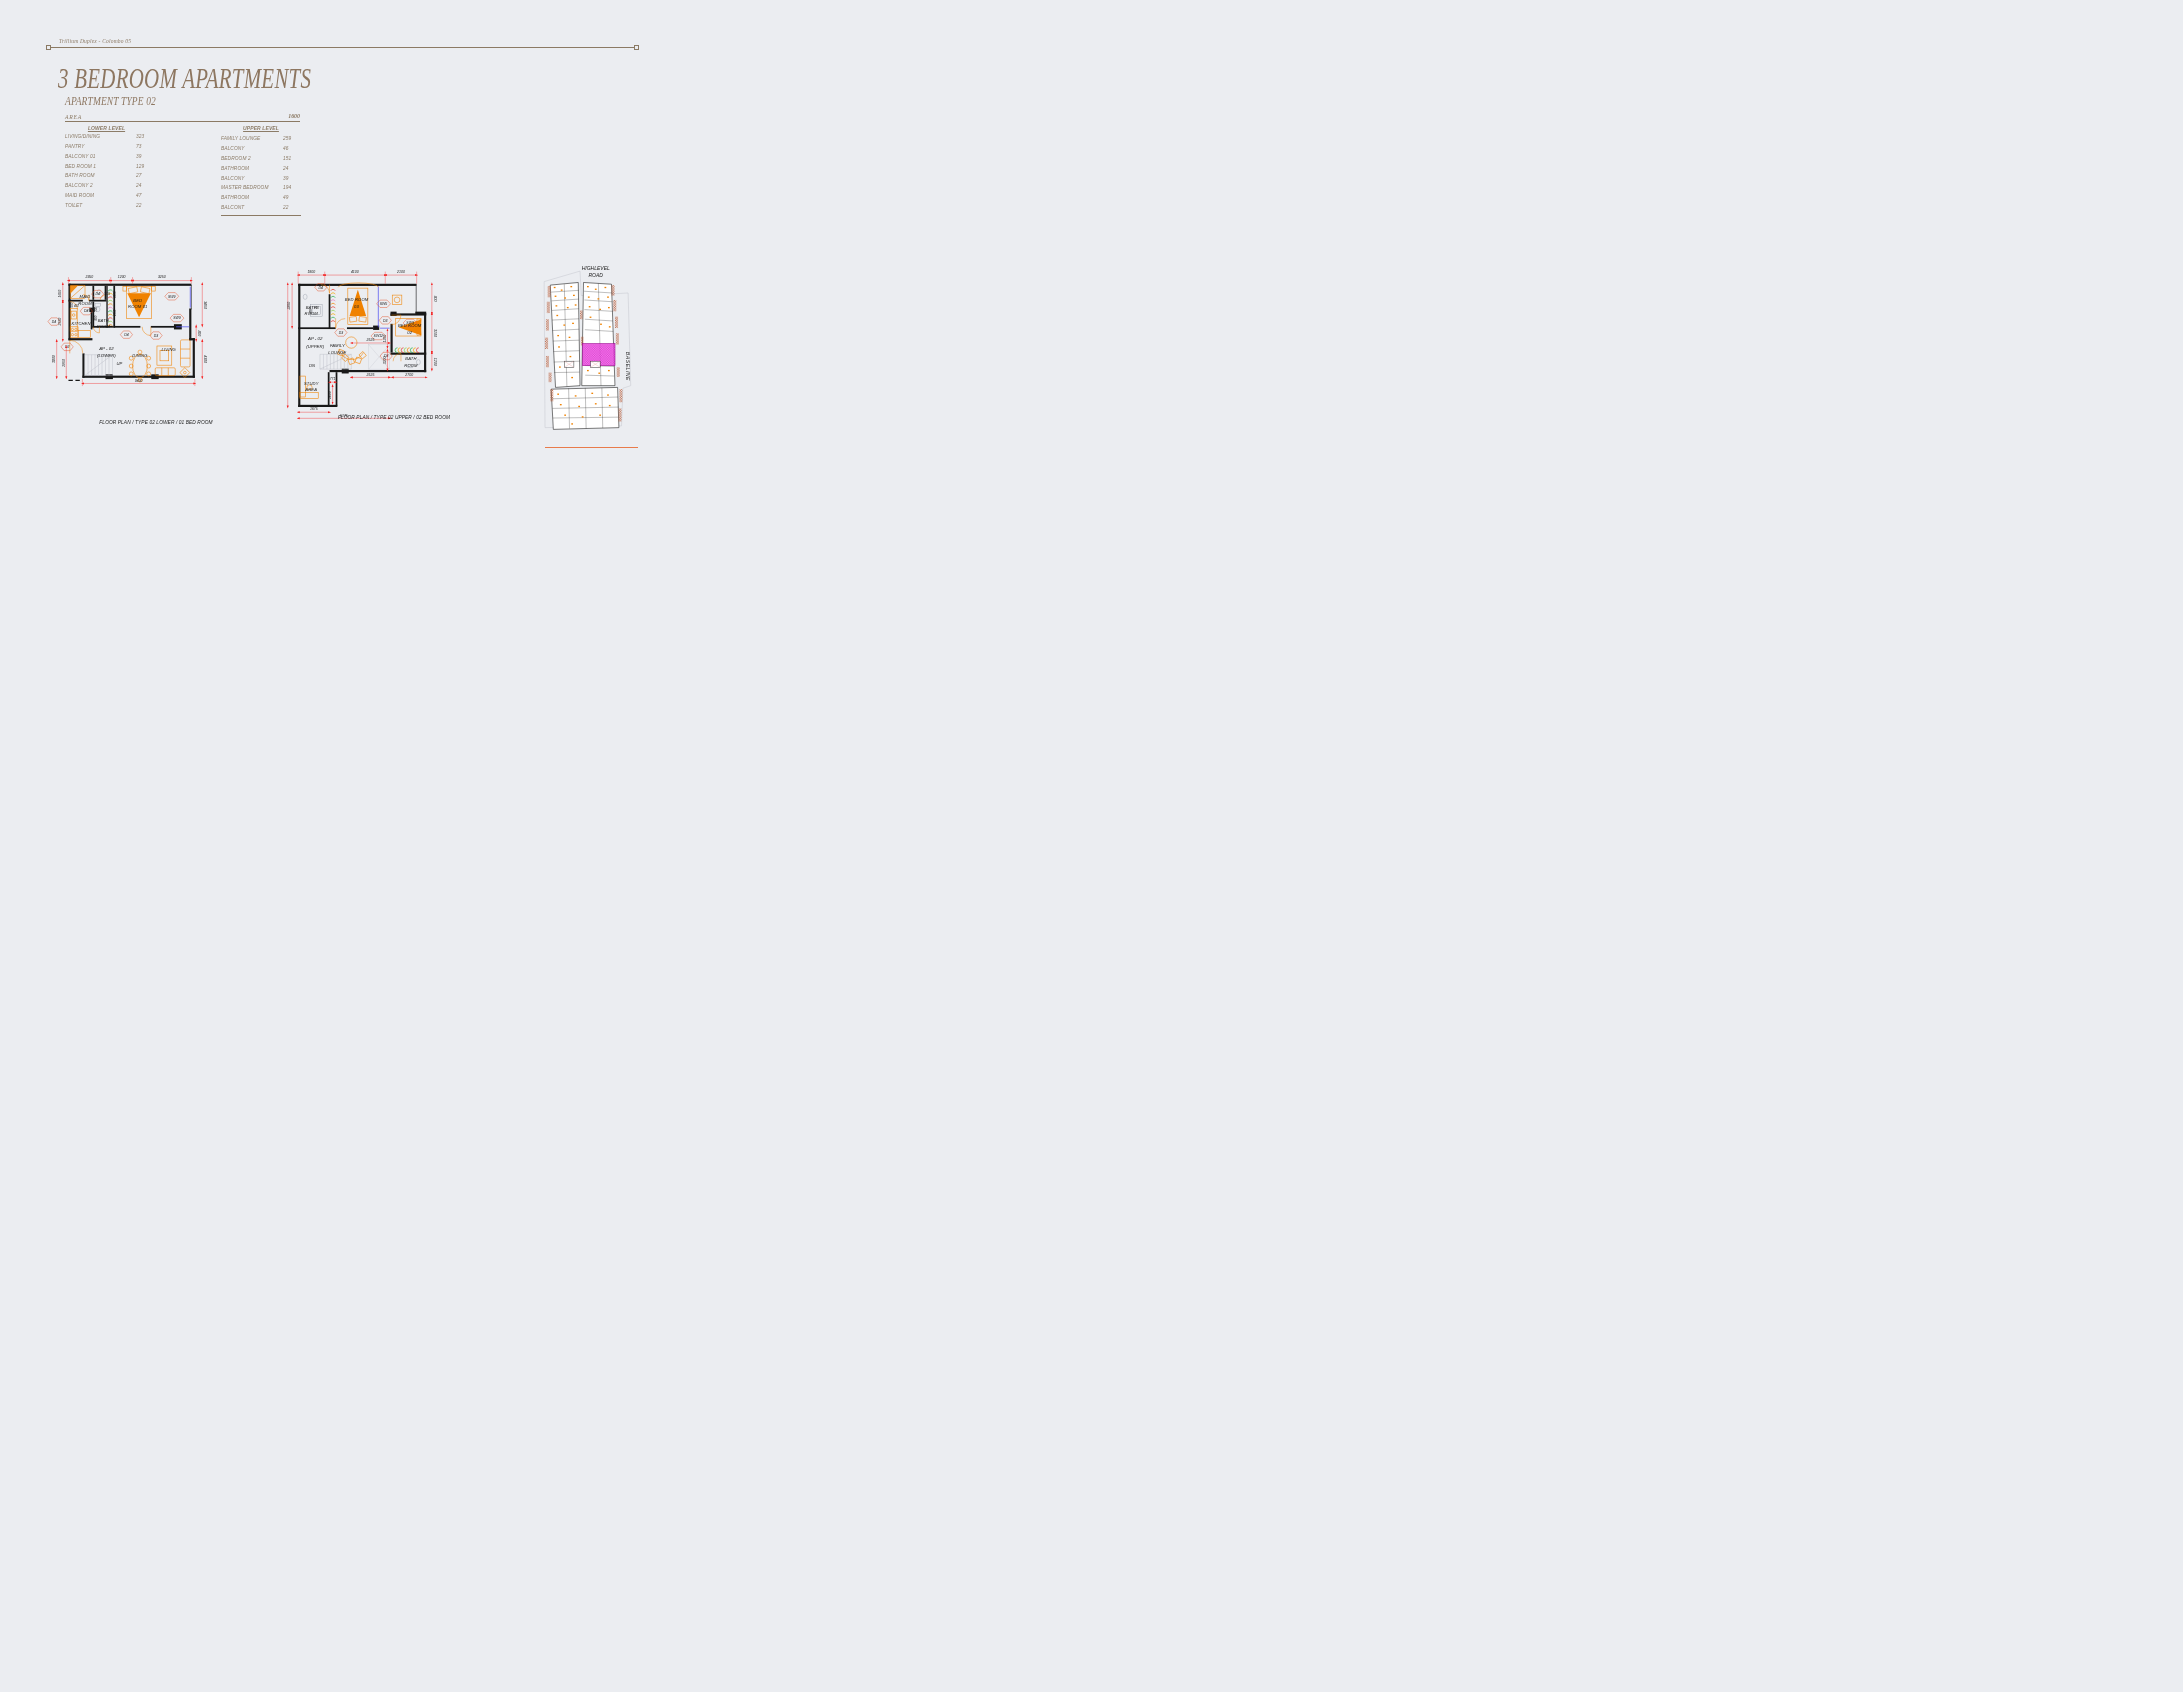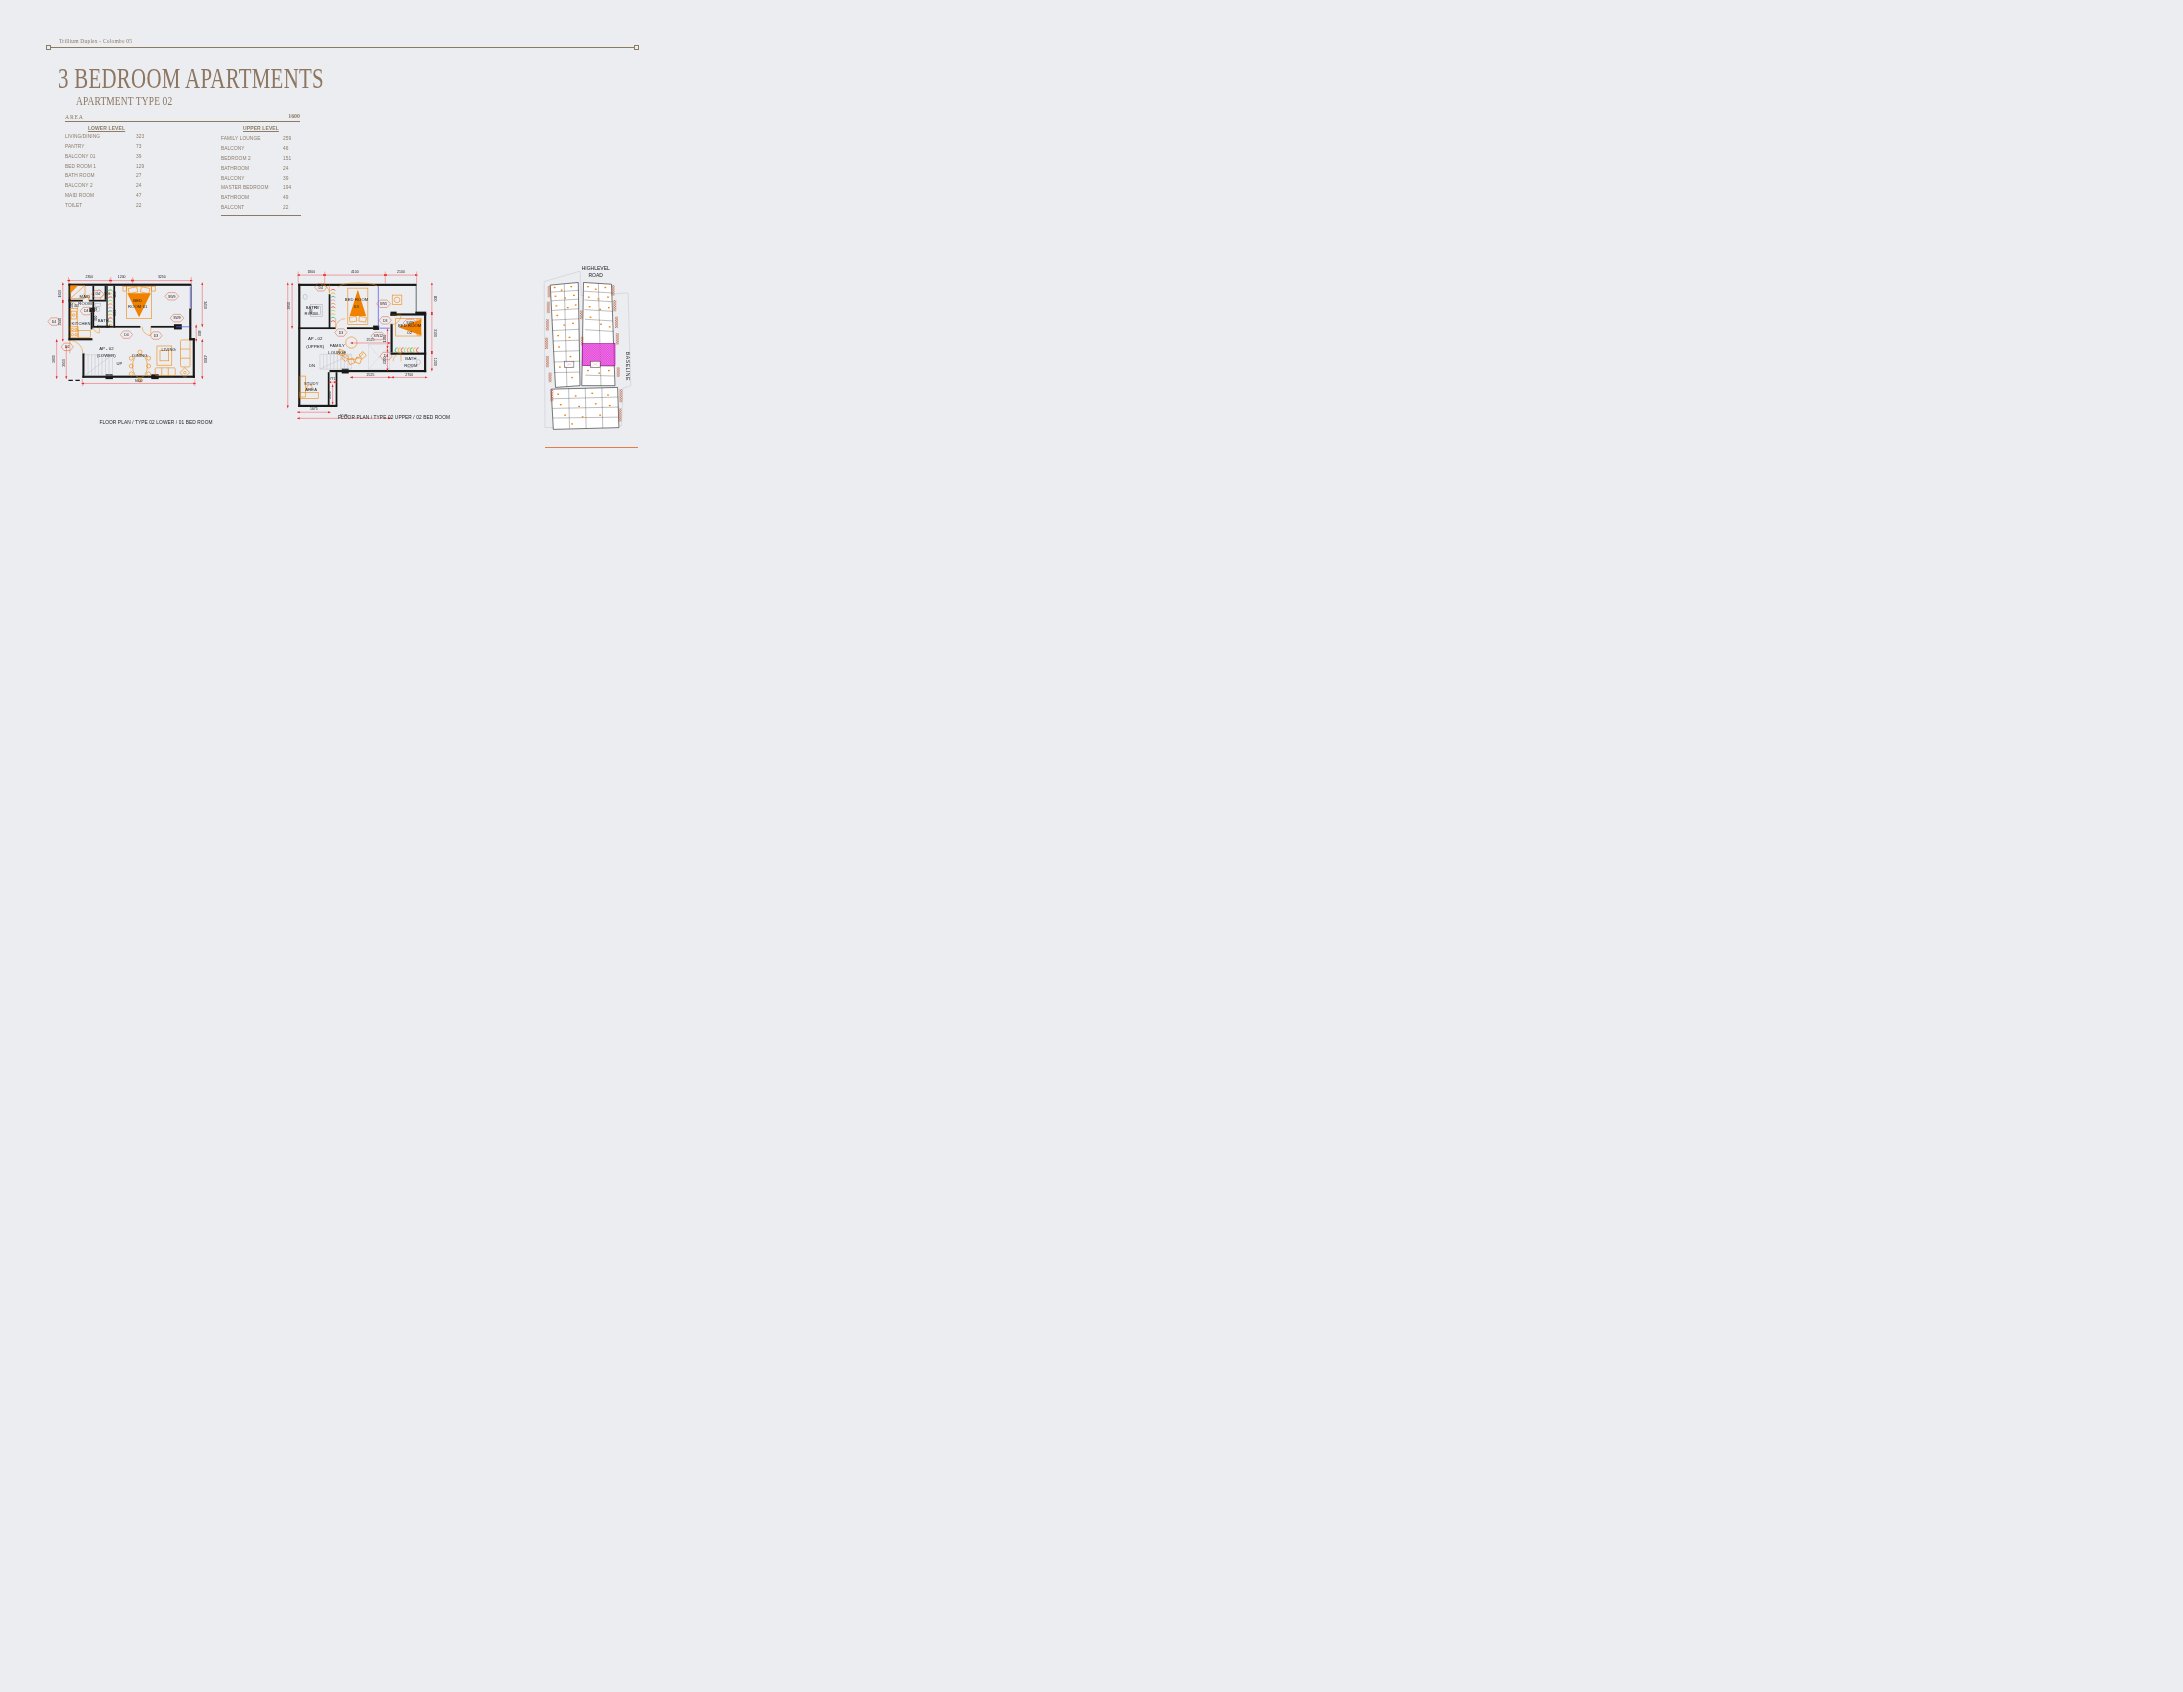--- a/index.html
+++ b/index.html
@@ -1,28 +1,28 @@
 <!DOCTYPE html>
 <html style="font-size:7px"><head>
 <meta charset="utf-8">
 <style>
   html,body{margin:0;padding:0;background:#ebedf1;}
   .page{position:relative;width:685px;height:484px;background:#ebedf1;overflow:hidden;
-        font-family:"Liberation Sans",sans-serif;}
+        font-family:"Liberation Sans",sans-serif;font-style:italic;}
   
   .hdr{position:absolute;left:59px;top:38px;font-family:"Liberation Serif",serif;
        font-size:5.5px;letter-spacing:0.2px;color:#8c7a66;}
   .hdr-line{position:absolute;left:49px;top:47px;width:586px;height:0.9px;background:#8b7a64;}
   .hdr-sq{position:absolute;top:45px;width:3.1px;height:3.1px;border:0.9px solid #8b7a64;background:#ebedf1;}
   .hdr-sq.l{left:46px}.hdr-sq.r{left:634px}
   
   .cx{display:inline-block;transform-origin:0 50%;white-space:nowrap;}
   .title{position:absolute;left:58px;top:64px;color:#8d7660;font-family:"Liberation Serif",serif;}
   .title .cx{font-size:29px;line-height:1;transform:scaleX(.72);letter-spacing:0.4px;}
-  .subtitle{position:absolute;left:76px;top:96px;color:#8d7660;font-family:"Liberation Serif",serif;}
+  .subtitle{position:absolute;left:65px;top:96px;color:#8d7660;font-family:"Liberation Serif",serif;}
   .subtitle .cx{font-size:11.8px;line-height:1;transform:scaleX(.8);letter-spacing:0.2px;}
   .area-row{position:absolute;left:65px;top:113px;width:235px;color:#8b7a64;}
   .area-label{font-family:"Liberation Serif",serif;font-size:6.5px;letter-spacing:0.9px;display:inline-block;transform:scaleX(.88);transform-origin:0 50%;}
   .area-total{position:absolute;right:0;top:0.4px;font-family:"Liberation Serif",serif;font-weight:bold;font-size:5.9px;}
   .area-underline{position:absolute;left:65px;top:121px;width:235px;height:0.7px;background:#8b7a64;}
   
   .tcol{position:absolute;color:#8c7c68;font-size:4.8px;letter-spacing:0.1px;}
   .tcol.lower{left:65px;top:125px;width:83px;}
   .tcol.upper{left:221px;top:125px;width:80px;}
   .thead{text-align:center;font-weight:bold;text-decoration:underline;font-size:5px;margin-bottom:1.3px;}

